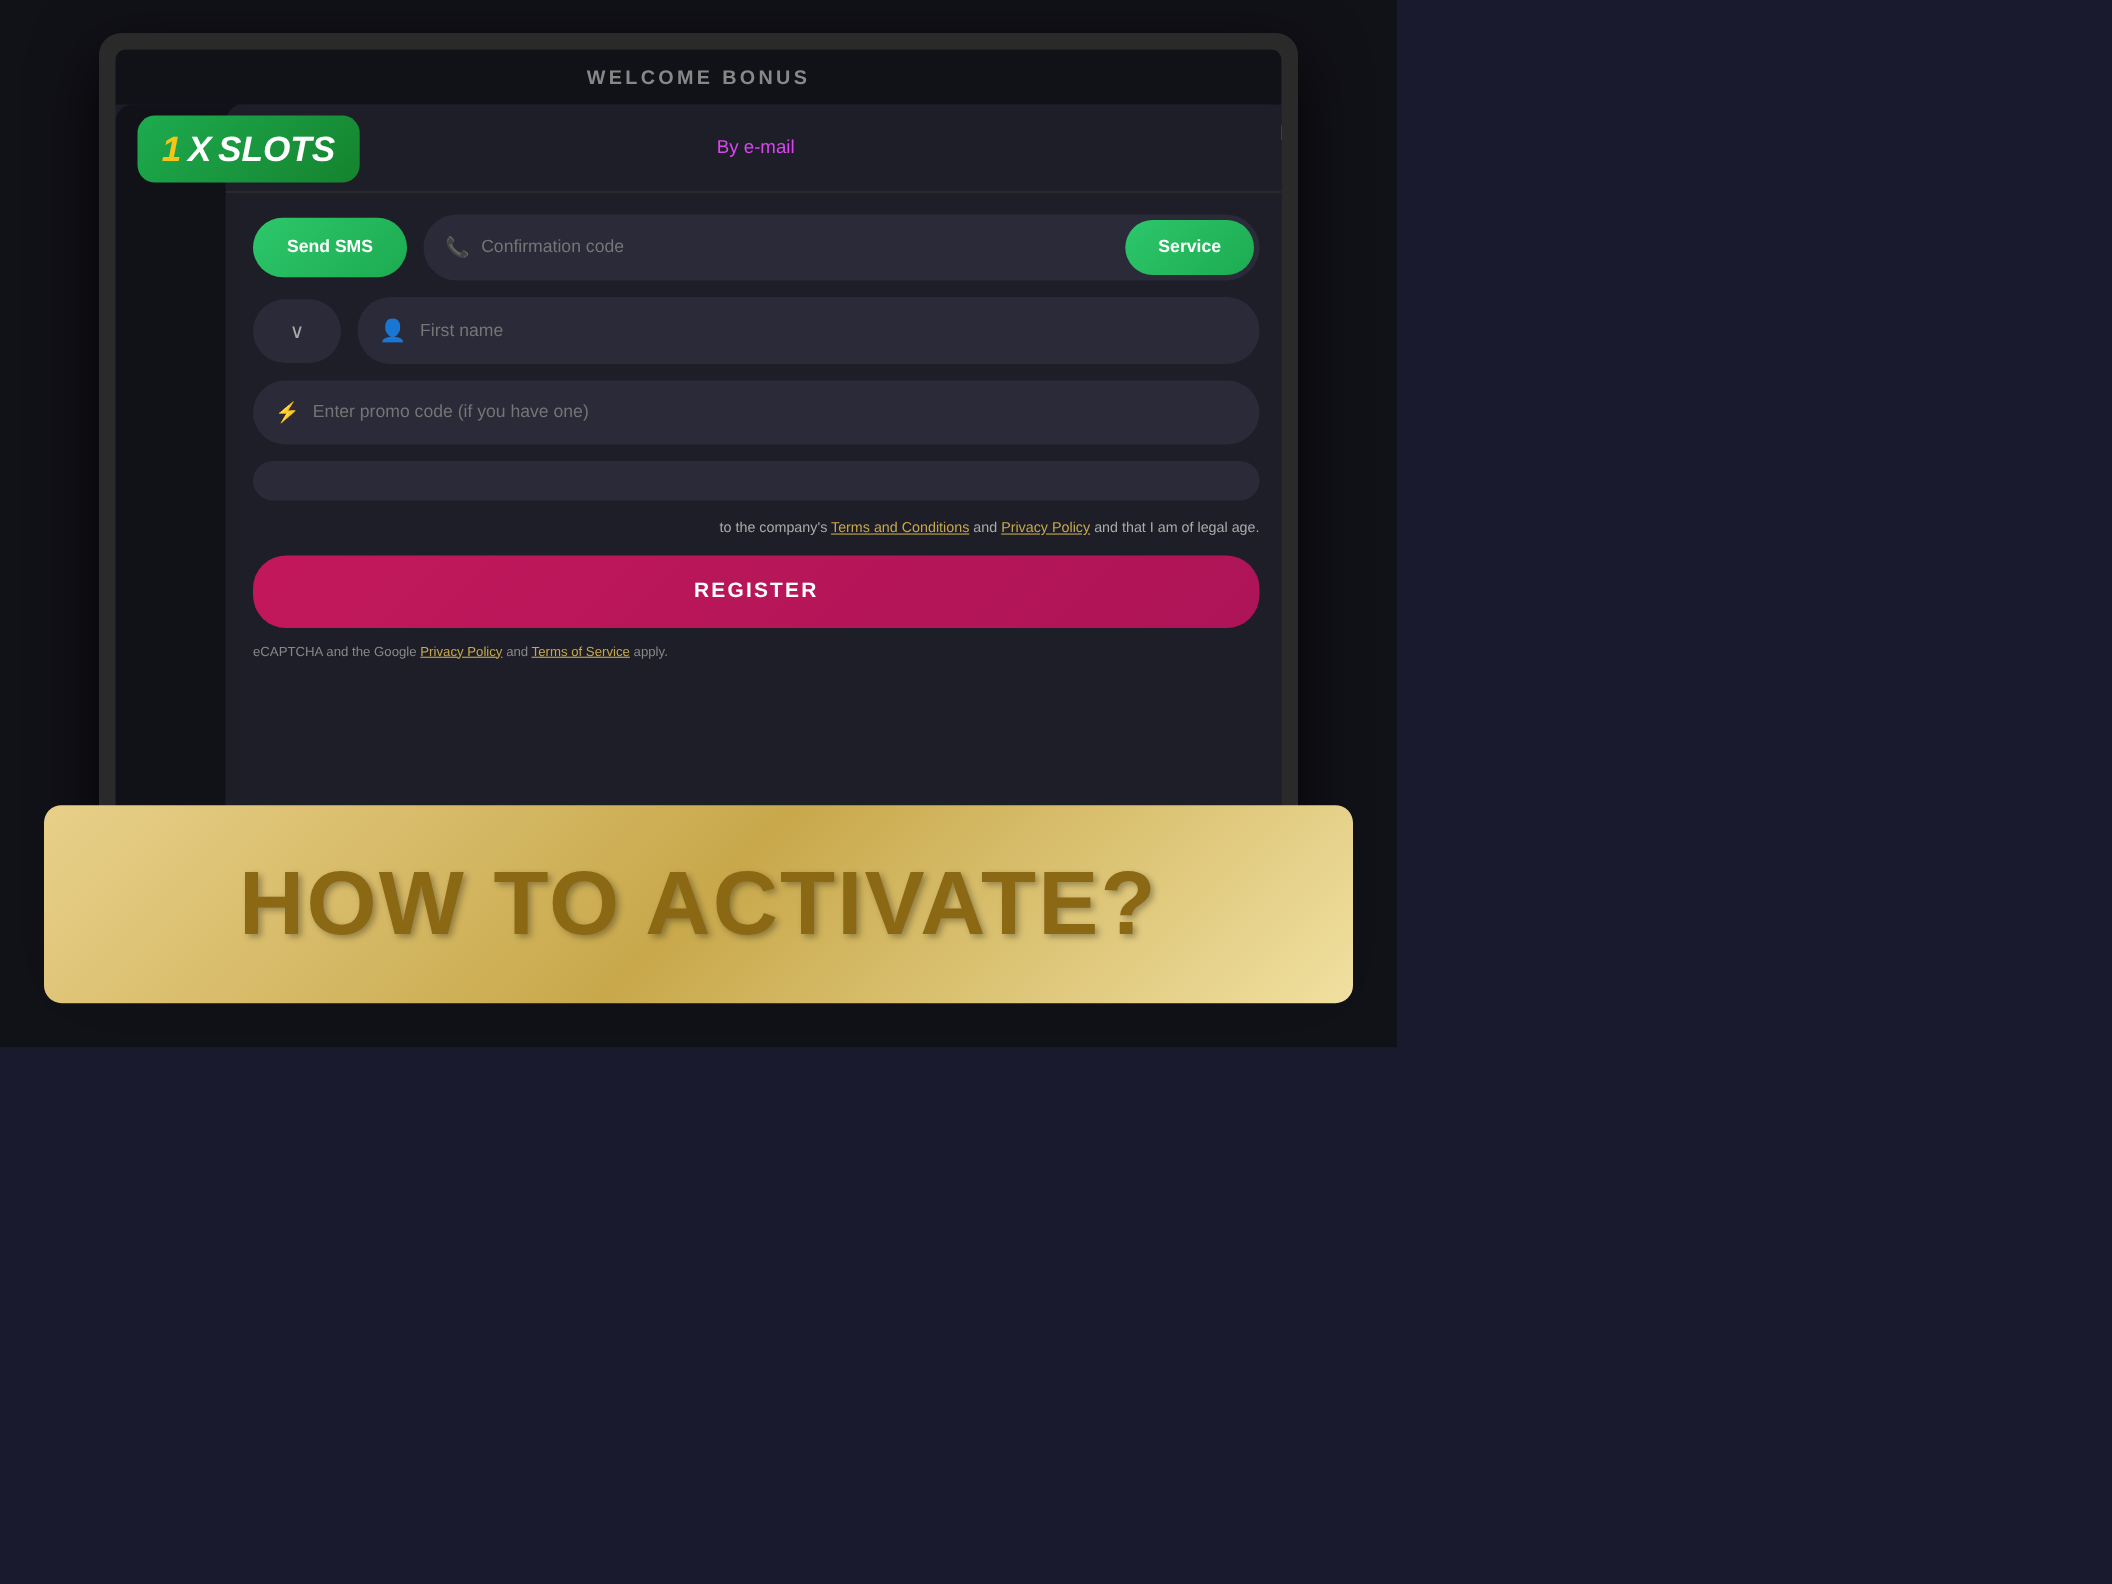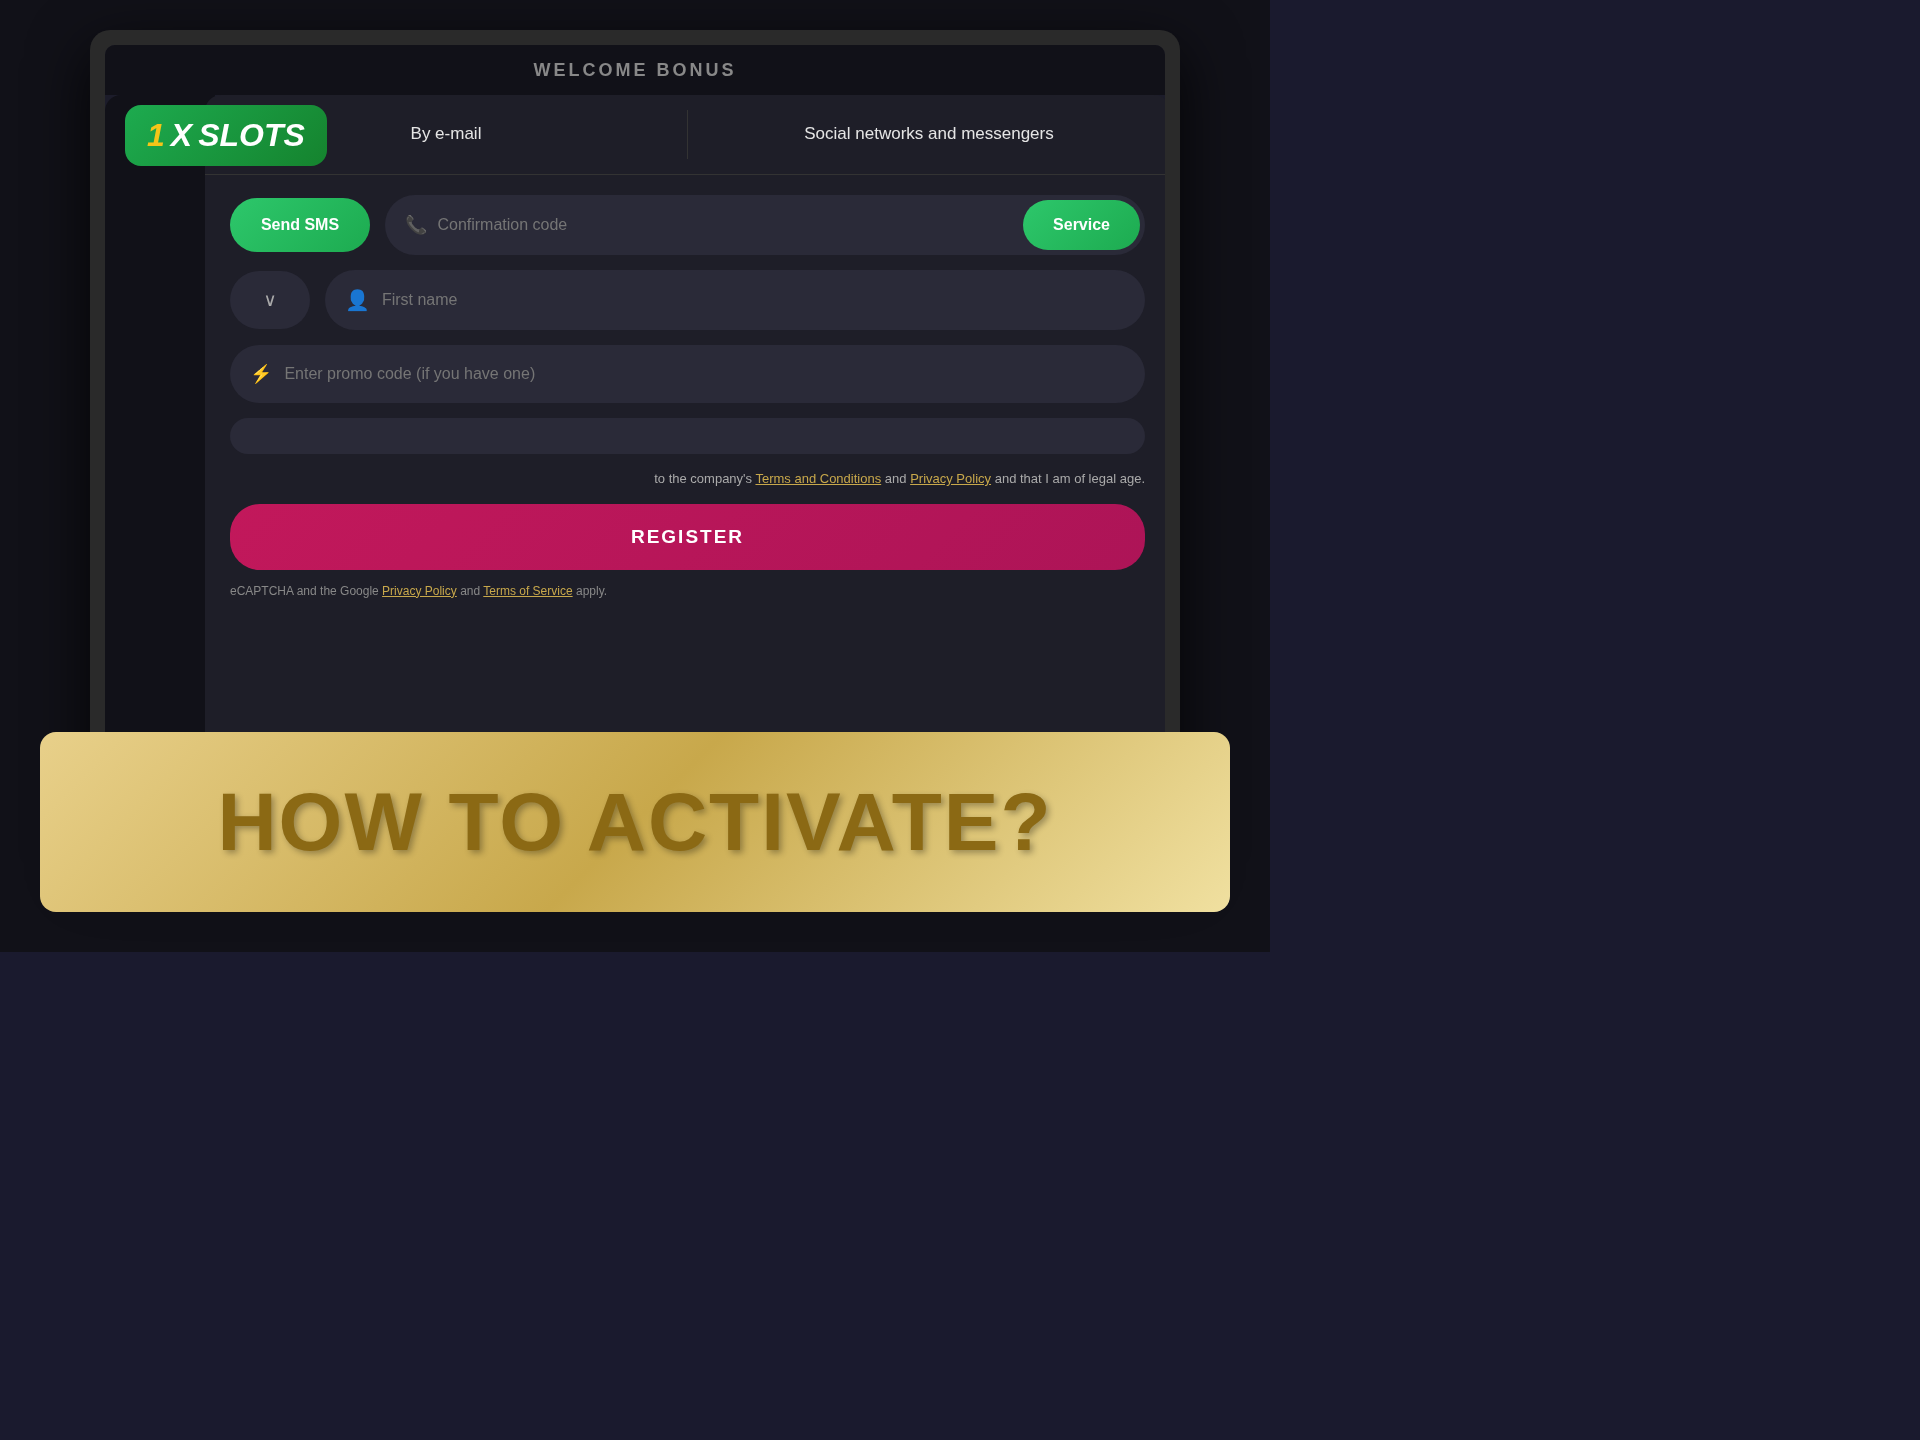--- a/index.html
+++ b/index.html
@@ -132,21 +132,21 @@
       display: flex;
       border-bottom: 1px solid #333;
       height: 80px;
     }
 
     .tab {
       flex: 1;
       display: flex;
       align-items: center;
       justify-content: center;
-      color: #e5e5e5;
+      color: #d946ef;
       font-size: 17px;
       border-bottom: 2px solid transparent;
       cursor: pointer;
     }
 
     .tab-divider {
       width: 1px;
       background: #333;
       margin: 15px 0;
     }
@@ -416,23 +416,20 @@
       </div>
     </div>
 
     <div class="modal">
 
       <div class="tab-bar">
         <div class="tab">
           <span>By e-mail</span>
         </div>
         <div class="tab-divider"></div>
-        <div class="tab">
-          <span>Social networks and messengers</span>
-        </div>
       </div>
 
       <div class="form-content">
 
         
         <div class="sms-row">
           <button class="send-sms-btn">Send SMS</button>
 
           <div class="confirmation-group">
             <span class="phone-icon">📞</span>

